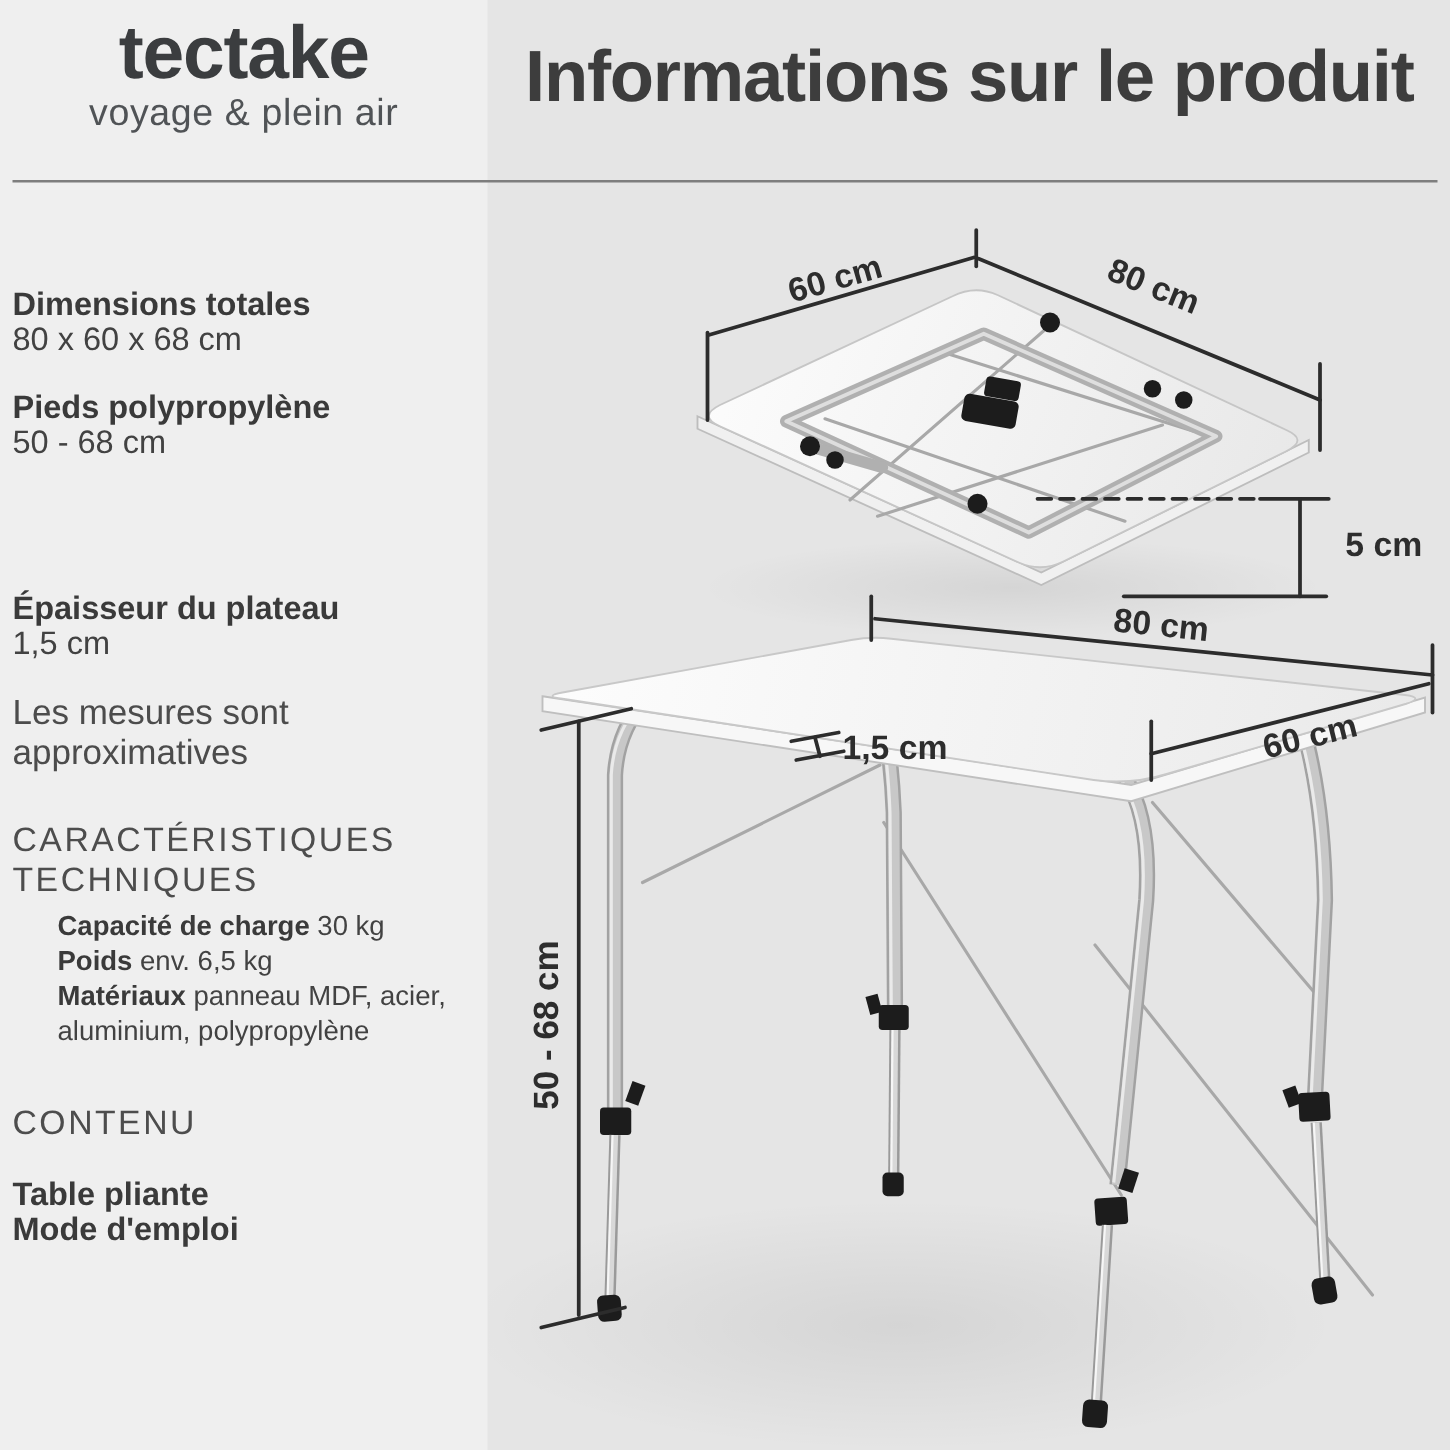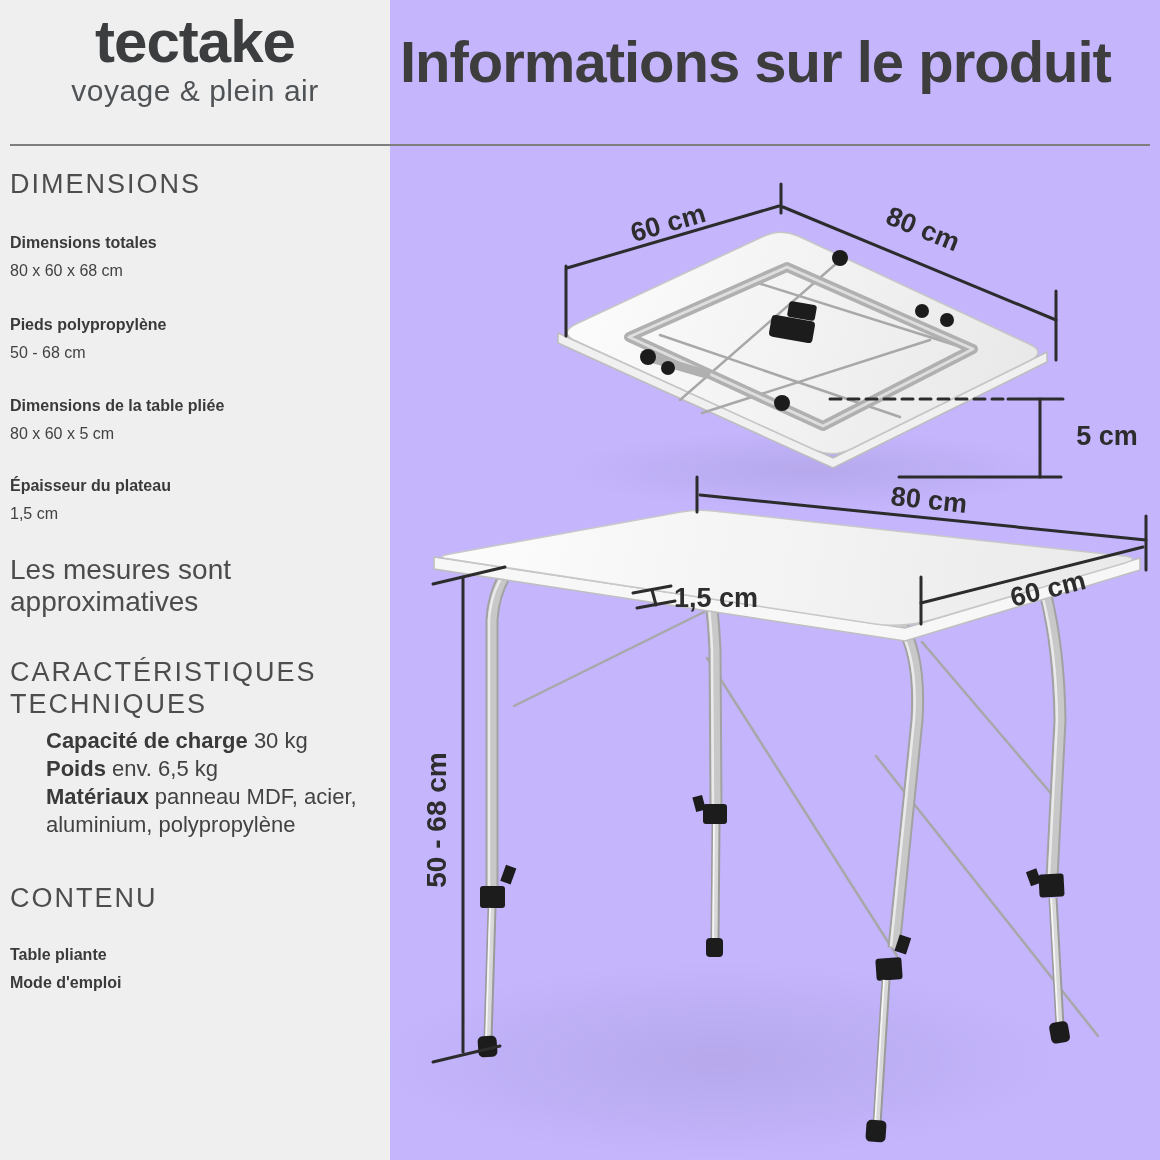--- a/index.html
+++ b/index.html
@@ -1,61 +1,56 @@
 <!DOCTYPE html>
 <html><head>
 <meta charset="utf-8">
 <style>
   html,body{margin:0;padding:0;background:#ffffff;}
-  .page{position:relative;width:1160px;height:1160px;background:#c4b5fd;overflow:hidden;
+  .page{position:relative;width:1160px;height:1160px;background:#e5e5e5;overflow:hidden;
         font-family:"Liberation Sans",sans-serif;color:#424242;}
   .sidebar{position:absolute;left:0;top:0;width:390px;height:1160px;background:#efefef;}
   .logo{position:absolute;left:0;top:12px;width:390px;text-align:center;}
   .brand{font-size:60px;font-weight:700;letter-spacing:-1px;color:#3b3d3f;line-height:1;}
   .tagline{font-size:30px;font-weight:400;color:#505356;letter-spacing:.5px;margin-top:2px;}
   .divider{position:absolute;left:10px;top:144px;width:1140px;height:2px;background:#7e7e7e;z-index:5;}
   .side-h{position:absolute;left:10px;font-size:27px;font-weight:400;letter-spacing:2px;color:#4d4d4d;
           line-height:32px;max-width:355px;}
-  .entry{position:absolute;left:10px;font-size:16px;line-height:28px;}
+  .entry{position:absolute;left:10px;font-size:26px;line-height:28px;}
   .entry b{font-weight:700;color:#3a3a3a;}
   .note{position:absolute;left:10px;font-size:28px;color:#4c4c4c;}
   .specs{position:absolute;left:10px;width:345px;font-size:22px;line-height:28px;margin-left:36px;}
   .specs b{color:#3a3a3a;}
-  .title{position:absolute;left:400px;top:28px;font-size:58px;font-weight:700;letter-spacing:-1px;
+  .title{position:absolute;left:420px;top:28px;font-size:58px;font-weight:700;letter-spacing:-1px;
          color:#3d3d3d;white-space:nowrap;}
   .figs{position:absolute;left:390px;top:145px;}
   svg text{font-family:"Liberation Sans",sans-serif;font-size:27px;font-weight:600;fill:#2d2d2d;}
   svg .dim{stroke:#2c2c2c;stroke-width:3;fill:none;stroke-linecap:round;}
   svg .wire{stroke:#a8a8a8;stroke-width:2.5;fill:none;stroke-linecap:round;}
   svg .black{fill:#1c1c1c;stroke:none;}
 </style>
 </head>
 <body>
 
 <div class="page">
 
   <aside class="sidebar">
     <div class="logo">
       <div class="brand">tectake</div>
       <div class="tagline">voyage &amp; plein air</div>
     </div>
 
-    <div class="side-h" style="top:168px">DIMENSIONS</div>
 
     <div class="entry" style="top:229px">
       <b>Dimensions totales</b><br>
       <span>80 x 60 x 68 cm</span>
     </div>
     <div class="entry" style="top:311px">
       <b>Pieds polypropylène</b><br>
       <span>50 - 68 cm</span>
-    </div>
-    <div class="entry" style="top:392px">
-      <b>Dimensions de la table pliée</b><br>
-      <span>80 x 60 x 5 cm</span>
     </div>
     <div class="entry" style="top:472px">
       <b>Épaisseur du plateau</b><br>
       <span>1,5 cm</span>
     </div>
 
     <div class="note" style="top:554px">Les mesures sont approximatives</div>
 
     <div class="side-h" style="top:656px">CARACTÉRISTIQUES TECHNIQUES</div>
 

